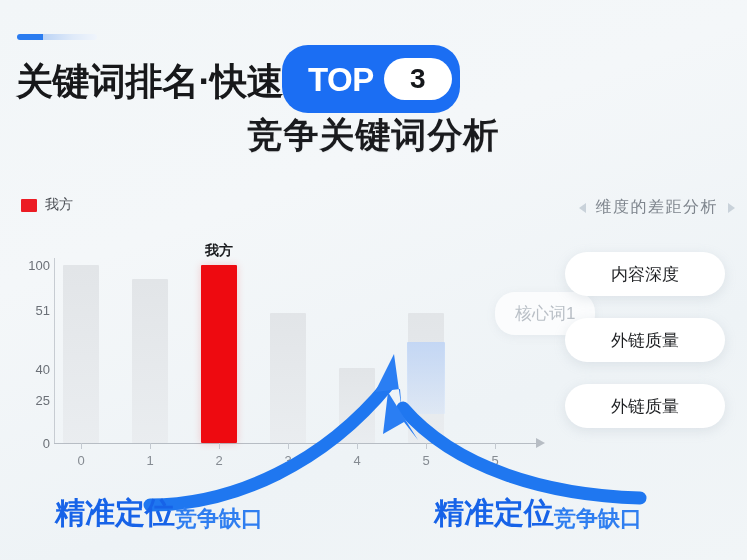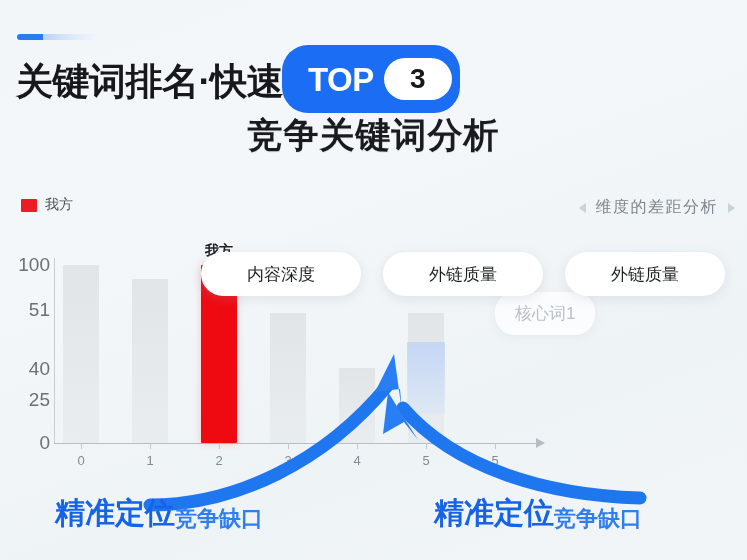--- a/index.html
+++ b/index.html
@@ -179,21 +179,21 @@
     width: 0; height: 0;
     border-top: 5px solid transparent;
     border-bottom: 5px solid transparent;
     border-left: 9px solid #b7bdc4;
   }
   .y-tick {
     position: absolute;
     right: 0;
     width: 40px;
     text-align: right;
-    font-size: 19px;
+    font-size: 13px;
     color: #6b7077;
     transform: translateY(-50%);
   }
   .y-ticks {
     position: absolute;
     left: 0;
     top: 0;
     width: 40px;
     height: 200px;
   }
@@ -248,21 +248,21 @@
     color: #b9bfc6;
     box-shadow: 0 2px 10px rgba(140,150,165,.10);
   }
 
   
   .pill-col {
     position: absolute;
     right: 22px;
     top: 252px;
     display: flex;
-    flex-direction: row;
+    flex-direction: column;
     gap: 22px;
   }
   .pill {
     width: 160px;
     height: 44px;
     background: #ffffff;
     border-radius: 22px;
     display: flex;
     align-items: center;
     justify-content: center;

